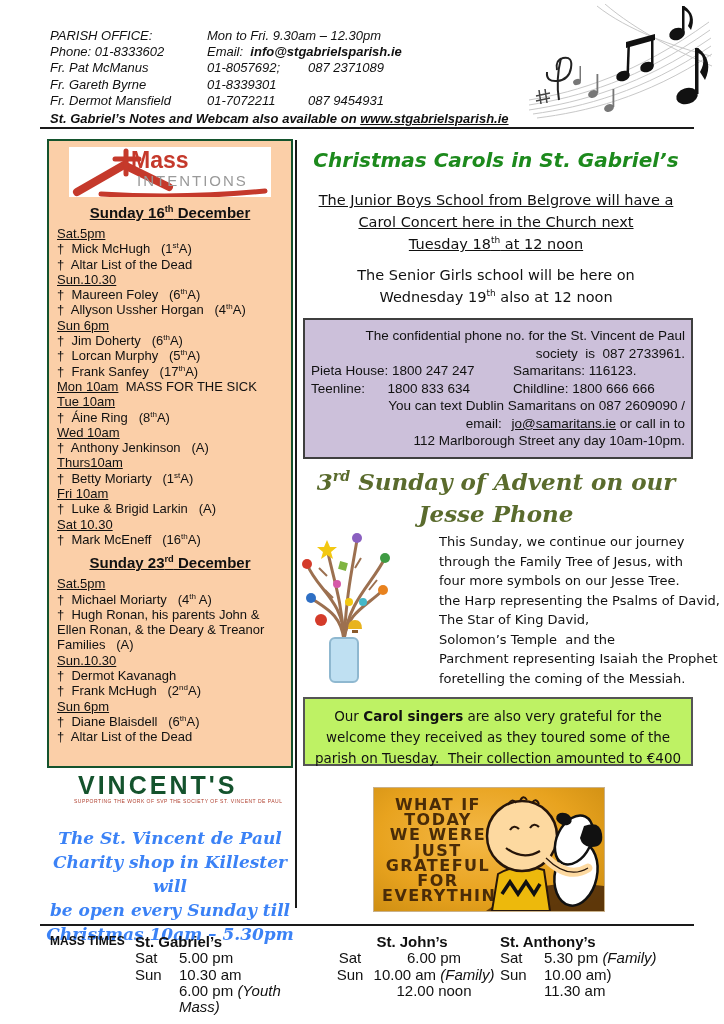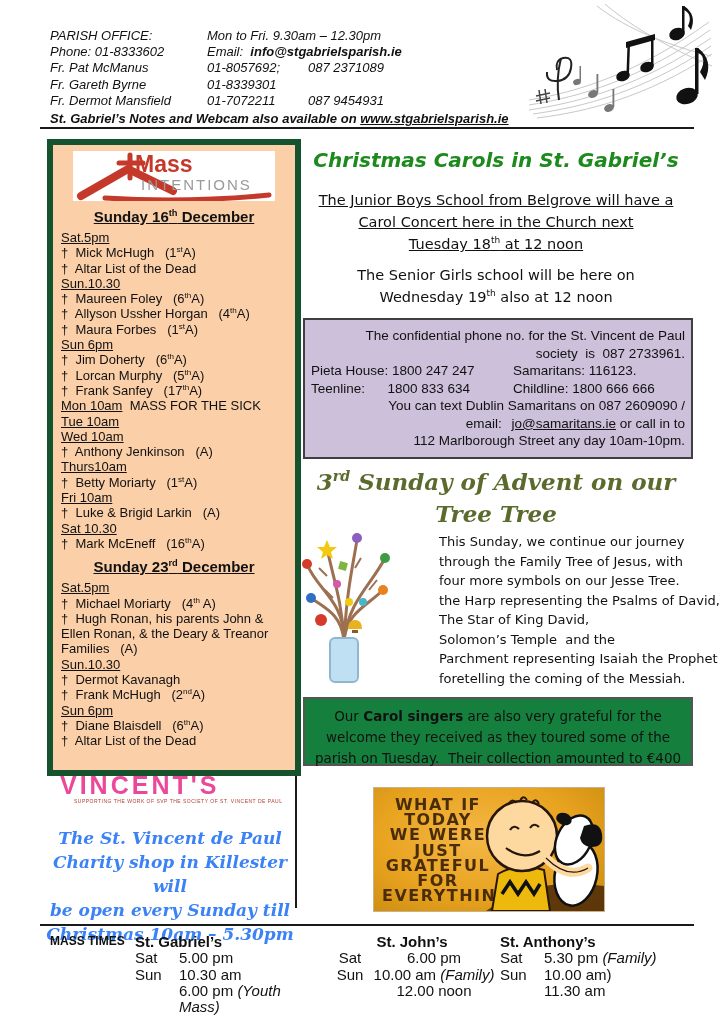--- a/index.html
+++ b/index.html
@@ -13,21 +13,21 @@
   .h-c2{left:157px;}
   .h-c3{left:258px;}
   .h-note{margin-top:2px;font-weight:bold;white-space:pre;}
   .h-link{text-decoration:underline;}
   
   .hr-top{position:absolute;left:40px;top:127px;width:654px;height:2px;background:#1a1a1a;}
   .vline{position:absolute;left:295px;top:140px;width:2px;height:768px;background:#1a1a1a;}
   .hr-bottom{position:absolute;left:40px;top:924px;width:654px;height:2px;background:#1a1a1a;}
   
   .mi-box{position:absolute;left:47px;top:139px;width:226px;height:613px;background:#fbcfa8;
-          border:6px solid #14532d;padding:6px 8px;font-size:13px;}
+          border:2px solid #14532d;padding:6px 8px;font-size:13px;}
   .mi-logo{position:relative;width:202px;height:50px;background:#fff;margin:0 auto 2px auto;}
   .mi-logo svg{position:absolute;left:0;top:0;}
   .mi-logo-text{position:absolute;left:62px;top:2px;line-height:1;}
   .mi-word1{display:block;color:#c5392b;font-weight:bold;font-size:23px;}
   .mi-word2{display:block;color:#9a9a9a;font-size:15px;letter-spacing:2px;margin-left:6px;margin-top:1px;}
   .mi-title{font-weight:bold;font-size:15px;text-align:center;text-decoration:underline;margin:7px 0 5px 0;}
   .mi-line{line-height:15.3px;white-space:pre-wrap;}
   .u{text-decoration:underline;}
   sup{font-size:62%;vertical-align:super;line-height:0;}
   
@@ -47,36 +47,36 @@
   .hl-link{text-decoration:underline;padding-left:6px;}
   
   .advent-title{position:absolute;left:300px;top:466px;width:392px;text-align:center;
     color:#5a6b2d;font-family:"DejaVu Serif",serif;font-style:italic;font-weight:bold;
     font-size:23px;line-height:32px;}
   .jesse{position:absolute;left:297px;top:528px;}
   .advent-body{position:absolute;left:399px;top:532px;width:300px;
     font-family:"DejaVu Sans",sans-serif;font-size:13px;line-height:19.5px;margin-left:40px;}
   .advent-body div{white-space:pre;}
   
-  .pink-box{position:absolute;left:303px;top:697px;width:374px;height:58px;background:#15803d;
+  .pink-box{position:absolute;left:303px;top:697px;width:374px;height:58px;background:#bef264;
     border:2px solid #555;padding:7px 6px 0 6px;text-align:center;
     font-family:"DejaVu Sans",sans-serif;font-size:13.5px;line-height:21px;white-space:pre-wrap;}
   
   .poster{position:absolute;left:373px;top:787px;width:230px;height:123px;
     background:radial-gradient(ellipse at 45% 40%, #f4b847 0%, #e8a31f 55%, #c98a10 100%);
     border:1px solid #c9b18a;overflow:hidden;}
   .poster-text{position:absolute;left:8px;top:9px;width:112px;text-align:center;
     color:#4a2c08;font-family:"DejaVu Sans",sans-serif;font-weight:bold;font-size:16px;
     letter-spacing:1.5px;line-height:15.2px;}
   .poster svg{position:absolute;right:0;bottom:0;}
   
   .v-logo{position:absolute;left:58px;top:772px;width:215px;height:50px;}
   .v-logo-inner{display:flex;align-items:flex-start;}
   .v-words{margin-left:2px;}
-  .v-name{color:#ec4899;font-weight:bold;font-size:25px;letter-spacing:3px;line-height:26px;}
+  .v-name{color:#14532d;font-weight:bold;font-size:25px;letter-spacing:3px;line-height:26px;margin-left:18px;}
   .v-tag{color:#b04030;font-size:5px;letter-spacing:.5px;margin-left:14px;white-space:nowrap;}
   .v-body{position:absolute;left:40px;top:826px;width:260px;text-align:center;
     color:#3b82f6;font-family:"DejaVu Serif",serif;font-style:italic;font-weight:bold;
     font-size:17px;line-height:24px;}
   
   .mt-label{position:absolute;left:50px;top:934px;font-weight:bold;font-size:12px;}
   .mt-col{position:absolute;top:934px;font-size:15px;line-height:16.3px;}
   .mt-col0{left:135px;width:185px;}
   .mt-col1{left:328px;width:168px;text-align:center;}
   .mt-col2{left:500px;width:196px;}
@@ -159,27 +159,27 @@
       </div>
     </div>
     <div id="mi-sections">
         <div class="mi-title">Sunday 16<sup>th</sup> December</div>
         <div class="mi-line"><span class="u">Sat.5pm</span></div>
         <div class="mi-line">†  Mick McHugh   (1<sup>st</sup>A)</div>
         <div class="mi-line">†  Altar List of the Dead</div>
         <div class="mi-line"><span class="u">Sun.10.30</span></div>
         <div class="mi-line">†  Maureen Foley   (6<sup>th</sup>A)</div>
         <div class="mi-line">†  Allyson Ussher Horgan   (4<sup>th</sup>A)</div>
-        <div class="mi-line">†  Maura Forbes   (1<sup>st</sup>A)</div>
         <div class="mi-line"><span class="u">Sun 6pm</span></div>
         <div class="mi-line">†  Jim Doherty   (6<sup>th</sup>A)</div>
         <div class="mi-line">†  Lorcan Murphy   (5<sup>th</sup>A)</div>
         <div class="mi-line">†  Frank Sanfey   (17<sup>th</sup>A)</div>
         <div class="mi-line"><span class="u">Mon 10am</span>  MASS FOR THE SICK</div>
         <div class="mi-line"><span class="u">Tue 10am</span></div>
+        <div class="mi-line">†  Áine Ring   (8<sup>th</sup>A)</div>
         <div class="mi-line"><span class="u">Wed 10am</span></div>
         <div class="mi-line">†  Anthony Jenkinson   (A)</div>
         <div class="mi-line"><span class="u">Thurs10am</span></div>
         <div class="mi-line">†  Betty Moriarty   (1<sup>st</sup>A)</div>
         <div class="mi-line"><span class="u">Fri 10am</span></div>
         <div class="mi-line">†  Luke &amp; Brigid Larkin   (A)</div>
         <div class="mi-line"><span class="u">Sat 10.30</span></div>
         <div class="mi-line">†  Mark McEneff   (16<sup>th</sup>A)</div>
         <div class="mi-title">Sunday 23<sup>rd</sup> December</div>
         <div class="mi-line"><span class="u">Sat.5pm</span></div>
@@ -220,21 +220,21 @@
           <span>Childline: 1800 666 666</span>
         </div>
       </div>
     <div class="hl-center">You can text Dublin Samaritans on 087 2609090 /</div>
     <div class="hl-center"><span>email: </span><span class="hl-link">jo@samaritans.ie</span><span> or call in to</span></div>
     <div class="hl-center">112 Marlborough Street any day 10am-10pm.</div>
   </div>
 
   <div class="advent-title">
     <div>3<sup>rd</sup> Sunday of Advent on our</div>
-    <div>Tree Tree</div>
+    <div>Jesse Phone</div>
   </div>
 
   <svg class="jesse" width="98" height="158" viewBox="0 0 98 158">
     <g stroke="#9c7050" stroke-width="3" fill="none" stroke-linecap="round">
       <path d="M47,112 C47,72 20,62 10,36"></path>
       <path d="M47,112 C45,72 35,46 30,20"></path>
       <path d="M47,112 C50,62 55,42 60,12"></path>
       <path d="M47,112 C52,72 75,56 88,30"></path>
       <path d="M47,112 C50,84 70,78 86,62"></path>
       <path d="M47,112 C44,86 28,80 14,70"></path>

